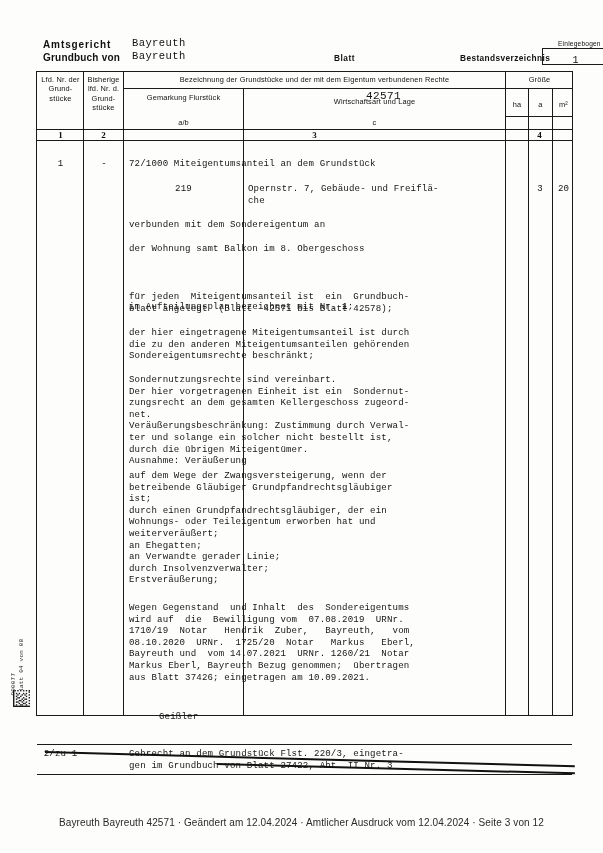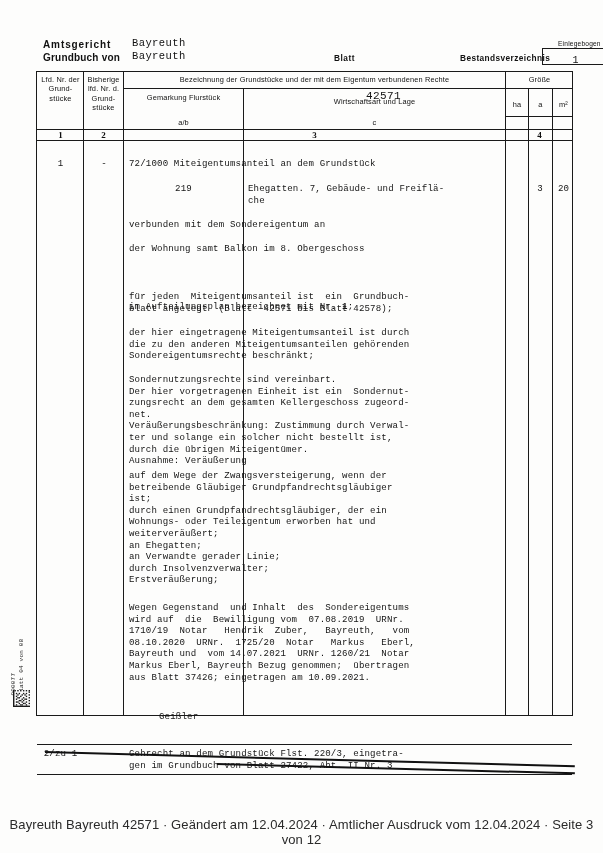--- a/index.html
+++ b/index.html
@@ -138,21 +138,21 @@
     position: absolute;
     left: 13px; top: 690px;
     width: 17px; height: 17px;
   }
 
   
   .footer {
     position: absolute;
     left: 0; right: 0; top: 817px;
     text-align: center;
-    font-size: 13px;
+    font-size: 10px;
     letter-spacing: .1px;
     color: #2a2a2a;
   }
 </style>
 </head>
 <body>
 
 <div id="page">
 
   <div class="hdr">
@@ -214,21 +214,21 @@
     <div class="numrow" style="left:87px; top:58px; width:381px;">3</div>
     <div class="numrow" style="left:469px;top:58px; width:67px;">4</div>
 
     <div class="mono lfd-1">1</div>
     <div class="mono bish-1">-</div>
 
     <div class="mono body-col" style="left:92px; top:86px;">72/1000 Miteigentumsanteil an dem Grundstück</div>
 
     <div class="mono body-col" style="left:87px; top:111px; width:119px; text-align:center;">219</div>
 
-    <div class="mono body-col" style="left:211px; top:111px;">Ehegatten. 7, Gebäude- und Freiflä-
+    <div class="mono body-col" style="left:211px; top:111px;">Opernstr. 7, Gebäude- und Freiflä-
 che</div>
 
     <div class="mono body-col" style="left:469px; top:111px; width:21px; text-align:center;"></div>
     <div class="mono body-col" style="left:492px; top:111px; width:22px; text-align:center;">3</div>
     <div class="mono body-col" style="left:516px; top:111px; width:21px; text-align:center;">20</div>
 
     <div class="mono body-col" style="left:92px; top:147px;">verbunden mit dem Sondereigentum an</div>
 
     <div class="mono body-col" style="left:92px; top:171px;">der Wohnung samt Balkon im 8. Obergeschoss</div>
 

